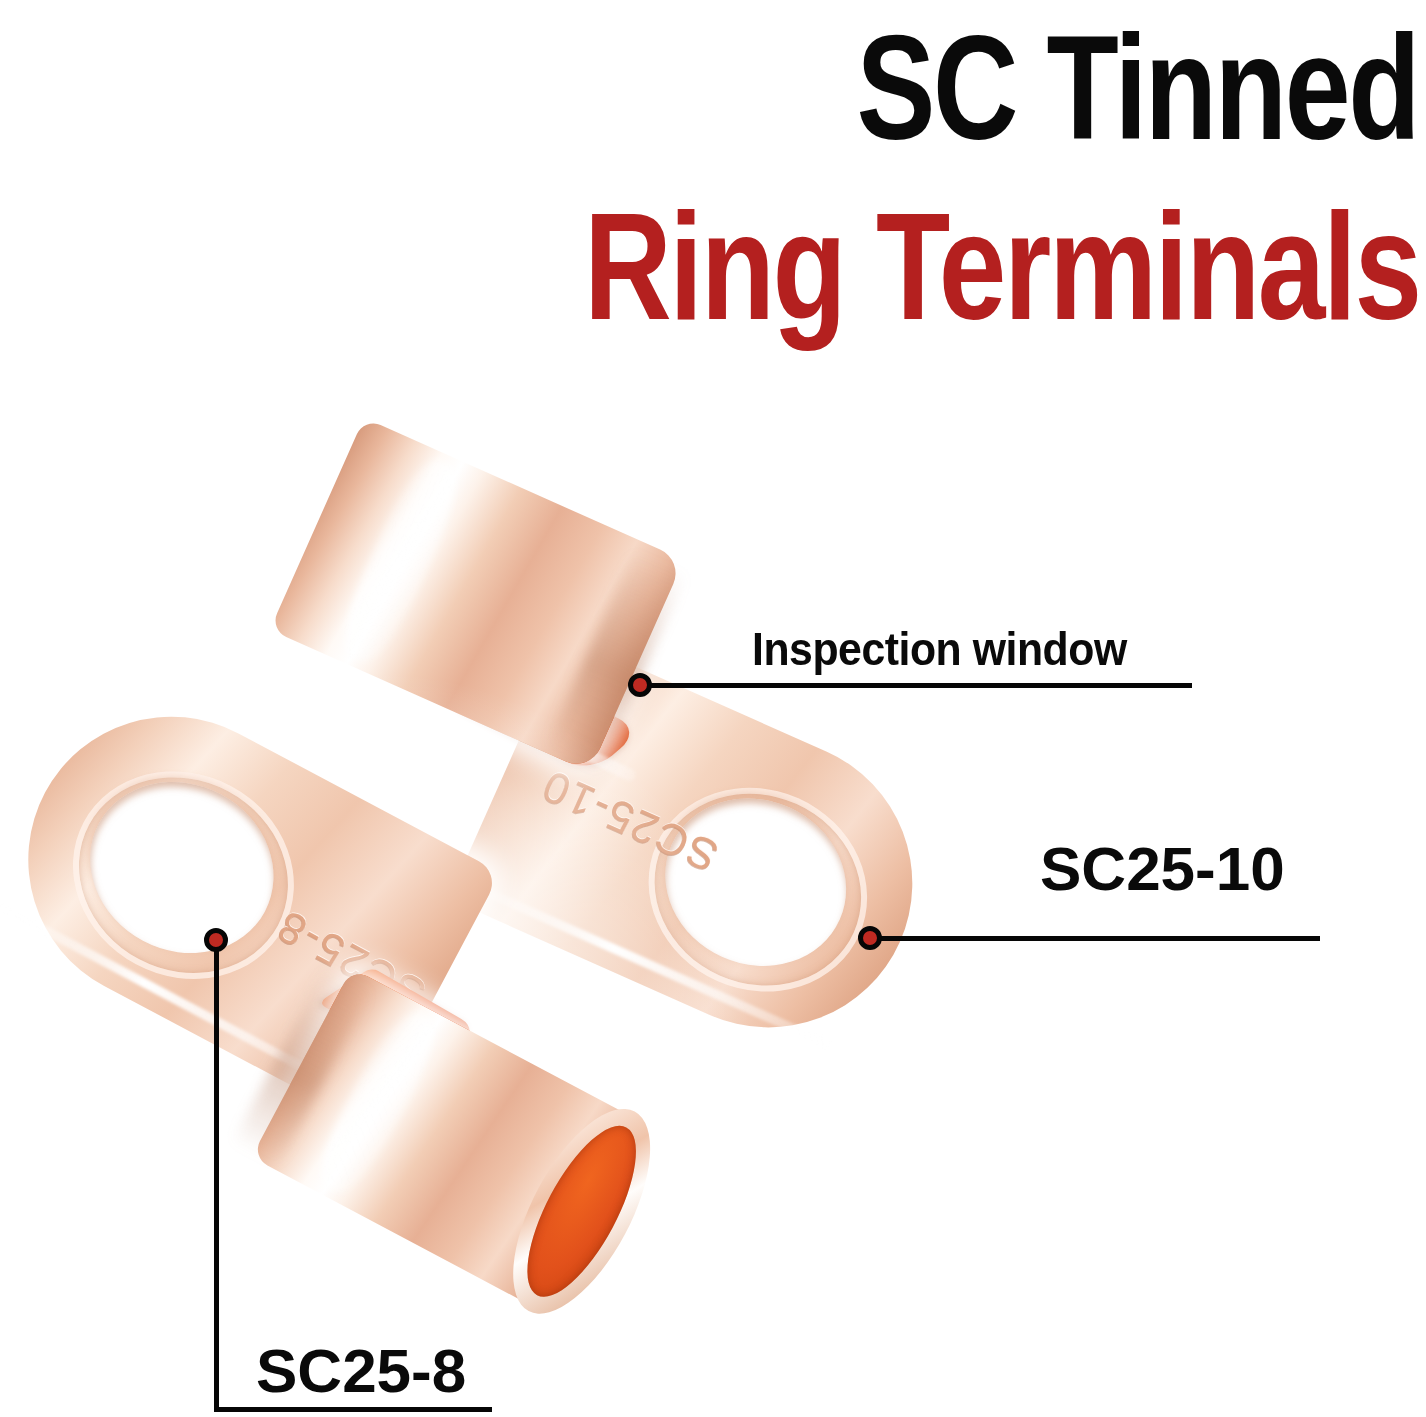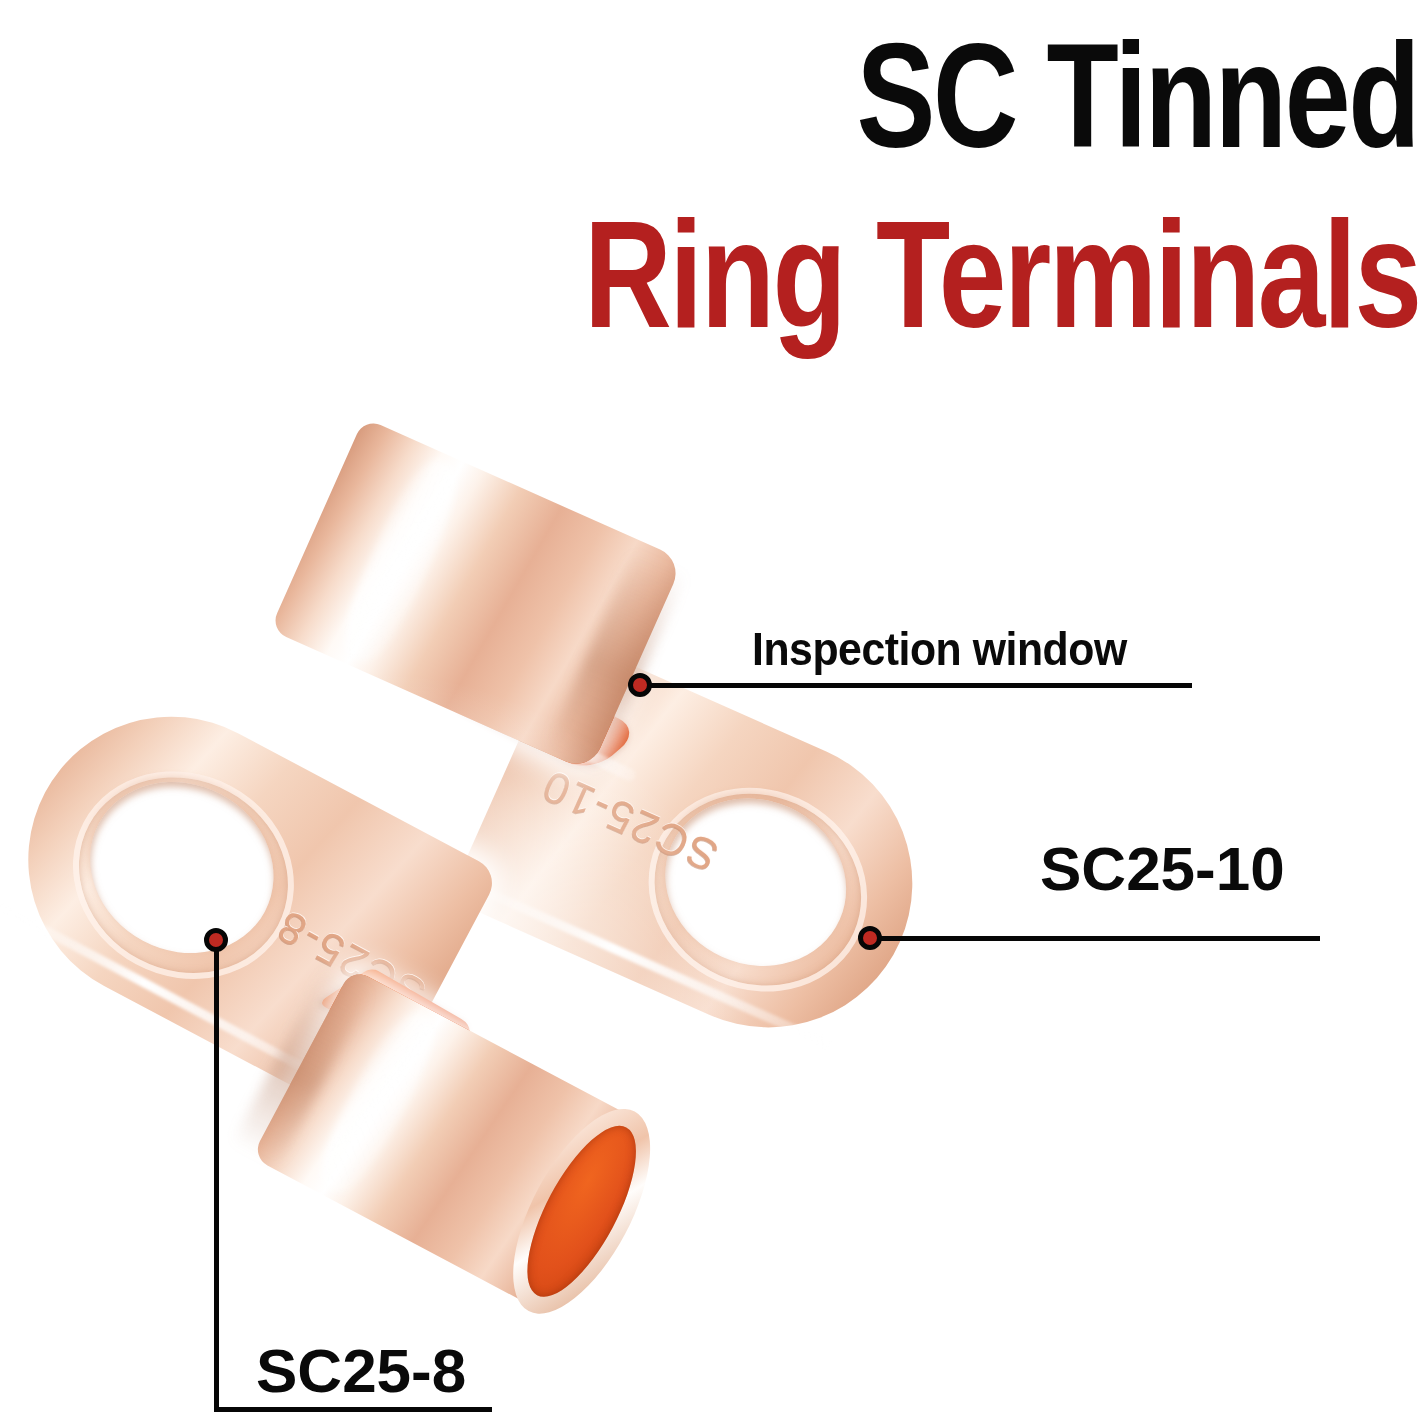--- a/index.html
+++ b/index.html
@@ -3,21 +3,21 @@
 <meta charset="utf-8">
 <style>
   html,body{margin:0;padding:0;background:#ffffff;}
   body{
     width:1426px;height:1417px;position:relative;overflow:hidden;
     font-family:"Liberation Sans", sans-serif;
     -webkit-font-smoothing:antialiased;
   }
 
   
-  #title-block{position:absolute;left:0;top:8px;width:1426px;height:370px;}
+  #title-block{position:absolute;left:0;top:0;width:1426px;height:370px;}
   .title-line{
     position:absolute;
     font-family:"Liberation Sans","DejaVu Sans",sans-serif;
     font-weight:700;
     white-space:nowrap;
     line-height:1;
     text-align:right;
     transform-origin:right center;
   }
   #title-line-1{

